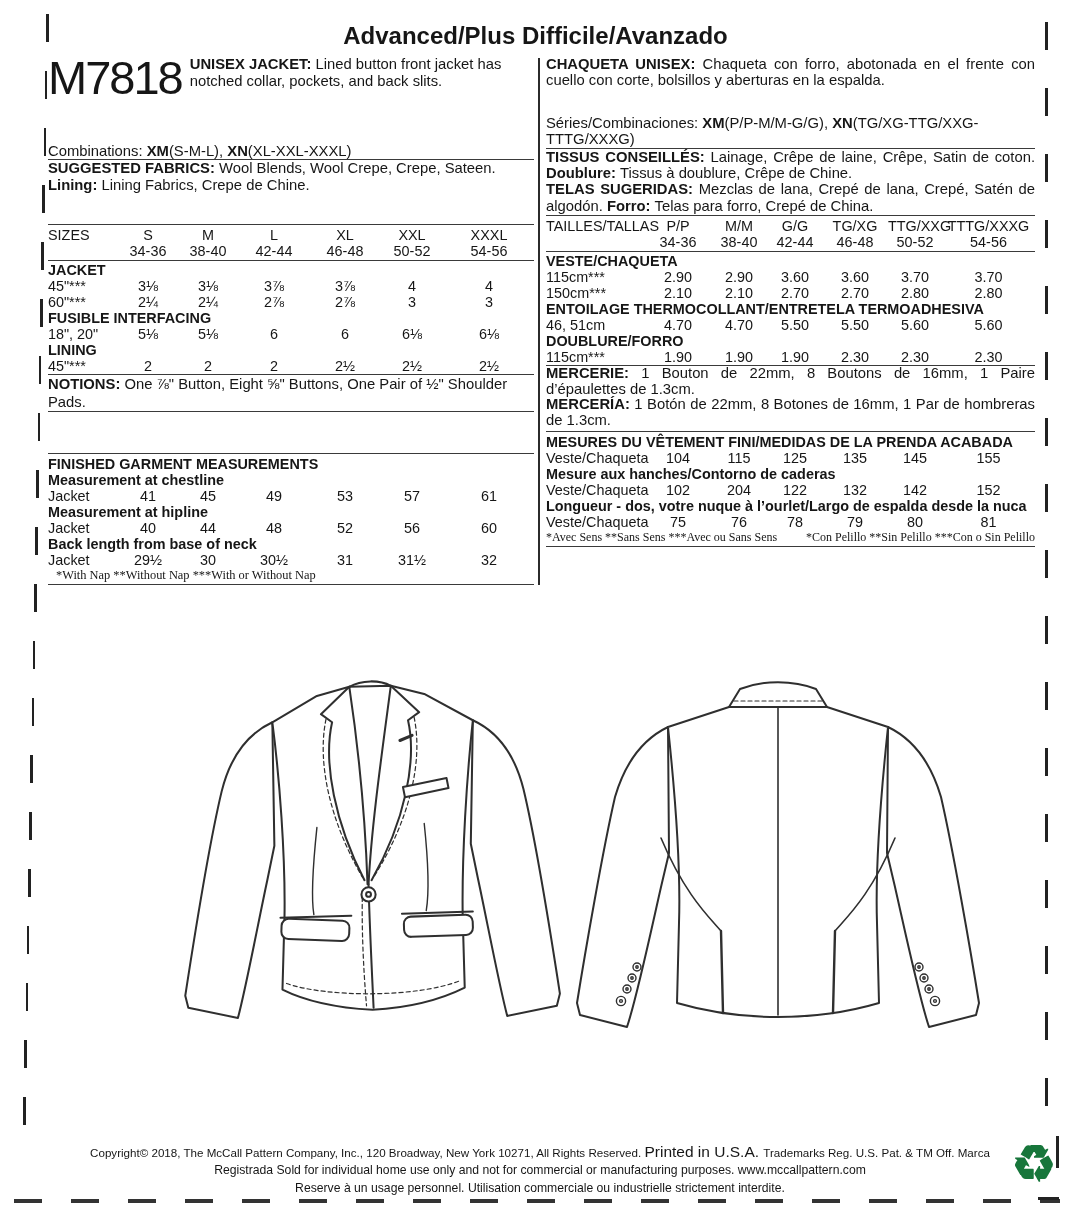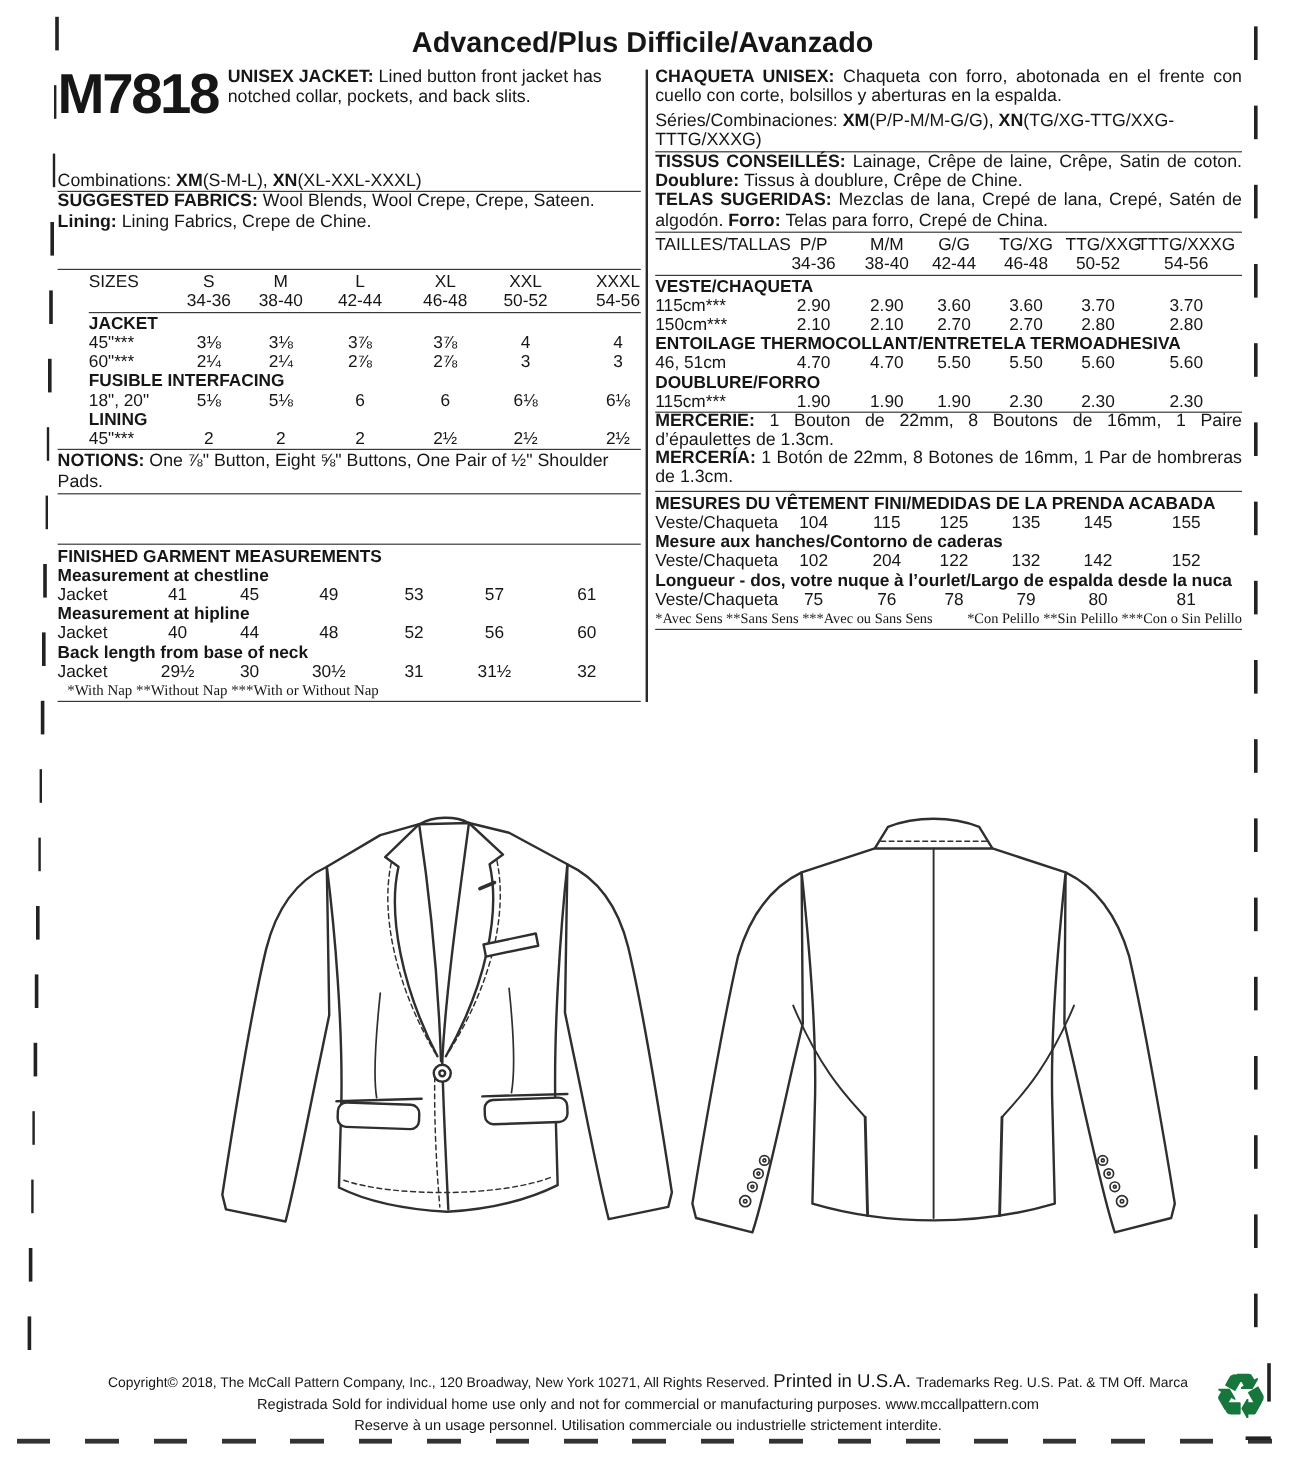--- a/index.html
+++ b/index.html
@@ -19,21 +19,21 @@
   
   .col{position:absolute;top:56px;}
   .col-left{left:48px;width:486px;}
   .col-right{left:546px;width:489px;}
   .col-divider{
     position:absolute;left:538px;top:58px;height:527px;width:0;
     border-left:2px solid #2b2b2b;
   }
   .m-row{display:flex;align-items:flex-start;}
   .pattern-number{
-    font-size:47px;font-weight:bold;line-height:44px;letter-spacing:-2px;
+    font-size:47px;font-weight:normal;line-height:44px;letter-spacing:-2px;
     margin-right:8px;
   }
   .desc{font-size:14.8px;line-height:16.5px;width:345px;}
   .para{font-size:14.8px;line-height:16.4px;}
   .just{text-align:justify;}
   .rule{border-top:1.7px solid #3a3a3a;height:0;}
   
   .table{font-size:14.4px;}
   .trow{display:grid;grid-template-columns:var(--cols);line-height:16px;min-height:16px;align-items:baseline;}
   .trow .cell{white-space:nowrap;}
@@ -70,21 +70,21 @@
 
 <div class="col col-left" style="--cols:70px 60px 60px 72px 70px 64px 90px;">
   <div class="m-row">
     <div class="pattern-number">M7818</div>
     <div class="desc"><span class="b">UNISEX JACKET: </span><span>Lined button front jacket has notched collar, pockets, and back slits.</span></div>
   </div>
   <div class="para" style="margin-top:43px;"><span>Combinations: </span><span class="b">XM</span><span>(S-M-L), </span><span class="b">XN</span><span>(XL-XXL-XXXL)</span></div>
   <div class="rule"></div>
   <div class="para"><span class="b">SUGGESTED FABRICS: </span><span>Wool Blends, Wool Crepe, Crepe, Sateen. </span><span class="b">Lining: </span><span>Lining Fabrics, Crepe de Chine.</span></div>
   <div class="rule" style="margin-top:31px;"></div>
-  <div class="table" style="padding-top:2px;margin-left:26px;">
+  <div class="table" style="padding-top:2px;">
       <div class="trow">
         <div class="cell lc">SIZES</div>
         <div class="cell vc">S</div>
         <div class="cell vc">M</div>
         <div class="cell vc">L</div>
         <div class="cell vc">XL</div>
         <div class="cell vc">XXL</div>
         <div class="cell vc">XXXL</div>
       </div>
       <div class="trow">
@@ -189,21 +189,21 @@
       </div>
     </div>
   <div class="footnote">*With Nap **Without Nap ***With or Without Nap</div>
   <div class="rule" style="margin-top:2px;"></div>
 </div>
 
 <div class="col-divider"></div>
 
 <div class="col col-right" style="--cols:100px 64px 58px 54px 66px 54px 93px;">
   <div class="para just"><span class="b">CHAQUETA UNISEX: </span><span>Chaqueta con forro, abotonada en el frente con cuello con corte, bolsillos y aberturas en la espalda.</span></div>
-  <div class="para" style="margin-top:4px;"><span>Séries/Combinaciones: </span><span class="b">XM</span><span>(P/P-M/M-G/G), </span><span class="b">XN</span><span>(TG/XG-TTG/XXG-TTTG/XXXG)</span></div>
+  <div class="para" style="margin-top:26px;"><span>Séries/Combinaciones: </span><span class="b">XM</span><span>(P/P-M/M-G/G), </span><span class="b">XN</span><span>(TG/XG-TTG/XXG-TTTG/XXXG)</span></div>
   <div class="rule"></div>
   <div class="para just"><span class="b">TISSUS CONSEILLÉS: </span><span>Lainage, Crêpe de laine, Crêpe, Satin de coton. </span><span class="b">Doublure: </span><span>Tissus à doublure, Crêpe de Chine.</span></div>
   <div class="para just"><span class="b">TELAS SUGERIDAS: </span><span>Mezclas de lana, Crepé de lana, Crepé, Satén de algodón. </span><span class="b">Forro: </span><span>Telas para forro, Crepé de China.</span></div>
   <div class="rule" style="margin-top:1px;"></div>
   <div class="table" style="padding-top:2px;">
       <div class="trow">
         <div class="cell lc">TAILLES/TALLAS</div>
         <div class="cell vc">P/P</div>
         <div class="cell vc">M/M</div>
         <div class="cell vc">G/G</div>

